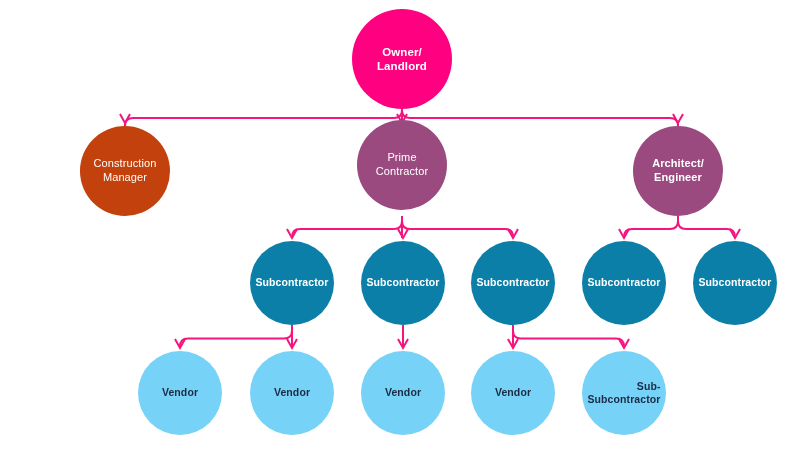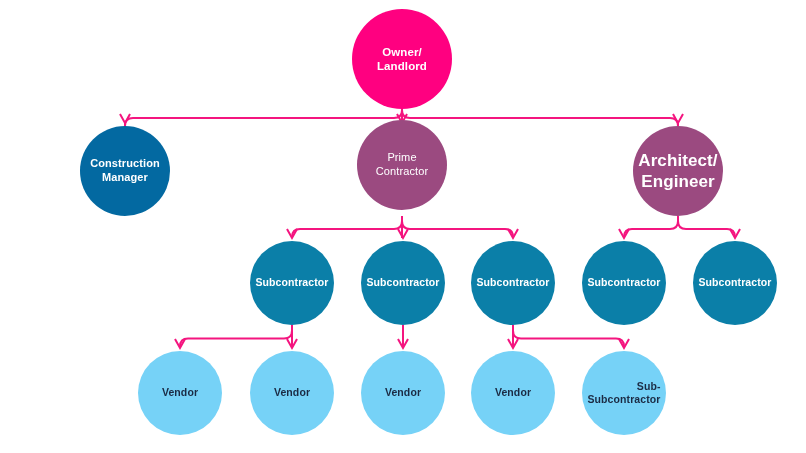--- a/index.html
+++ b/index.html
@@ -80,29 +80,29 @@
       <path d="M 508 339 L 513 348 L 518 339" fill="none" stroke="#F4157F" stroke-width="2" stroke-linecap="butt" stroke-linejoin="miter"></path>
       <path d="M 513 325 L 513 330.5 Q 513 338.5 521 338.5 L 616 338.5 Q 624 338.5 624 346.5 L 624 348" fill="none" stroke="#F4157F" stroke-width="2" stroke-linecap="butt" stroke-linejoin="miter"></path>
       <path d="M 619 339 L 624 348 L 629 339" fill="none" stroke="#F4157F" stroke-width="2" stroke-linecap="butt" stroke-linejoin="miter"></path>
     </svg>
 
   <div id="node-layer">
       <div class="node" style="left: 352px; top: 9px; width: 100px; height: 100px; background: rgb(255, 0, 128); color: rgb(255, 255, 255); font-size: 11.5px; font-weight: 700;">
         <span class="node-label">Owner/
 Landlord</span>
       </div>
-      <div class="node" style="left: 80px; top: 126px; width: 90px; height: 90px; background: #0369a1; color: rgb(255, 255, 255); font-size: 11px; font-weight: 700;">
+      <div class="node" style="left: 80px; top: 126px; width: 90px; height: 90px; background: #c2410c; color: rgb(255, 255, 255); font-size: 11px; font-weight: 400;">
         <span class="node-label">Construction
 Manager</span>
       </div>
       <div class="node" style="left: 357px; top: 120px; width: 90px; height: 90px; background: rgb(155, 74, 128); color: rgb(255, 255, 255); font-size: 11px; font-weight: 400; text-align: center;">
         <span class="node-label">Prime
 Contractor</span>
       </div>
-      <div class="node" style="left: 633px; top: 126px; width: 90px; height: 90px; background: rgb(155, 74, 128); color: rgb(255, 255, 255); font-size: 17px; font-weight: 700;">
+      <div class="node" style="left: 633px; top: 126px; width: 90px; height: 90px; background: rgb(155, 74, 128); color: rgb(255, 255, 255); font-size: 11px; font-weight: 700;">
         <span class="node-label">Architect/
 Engineer</span>
       </div>
       <div class="node" style="left: 250px; top: 241px; width: 84px; height: 84px; background: rgb(11, 127, 168); color: rgb(255, 255, 255); font-size: 10.5px; font-weight: 700;">
         <span class="node-label">Subcontractor</span>
       </div>
       <div class="node" style="left: 361px; top: 241px; width: 84px; height: 84px; background: rgb(11, 127, 168); color: rgb(255, 255, 255); font-size: 10.5px; font-weight: 700;">
         <span class="node-label">Subcontractor</span>
       </div>
       <div class="node" style="left: 471px; top: 241px; width: 84px; height: 84px; background: rgb(11, 127, 168); color: rgb(255, 255, 255); font-size: 10.5px; font-weight: 700;">

